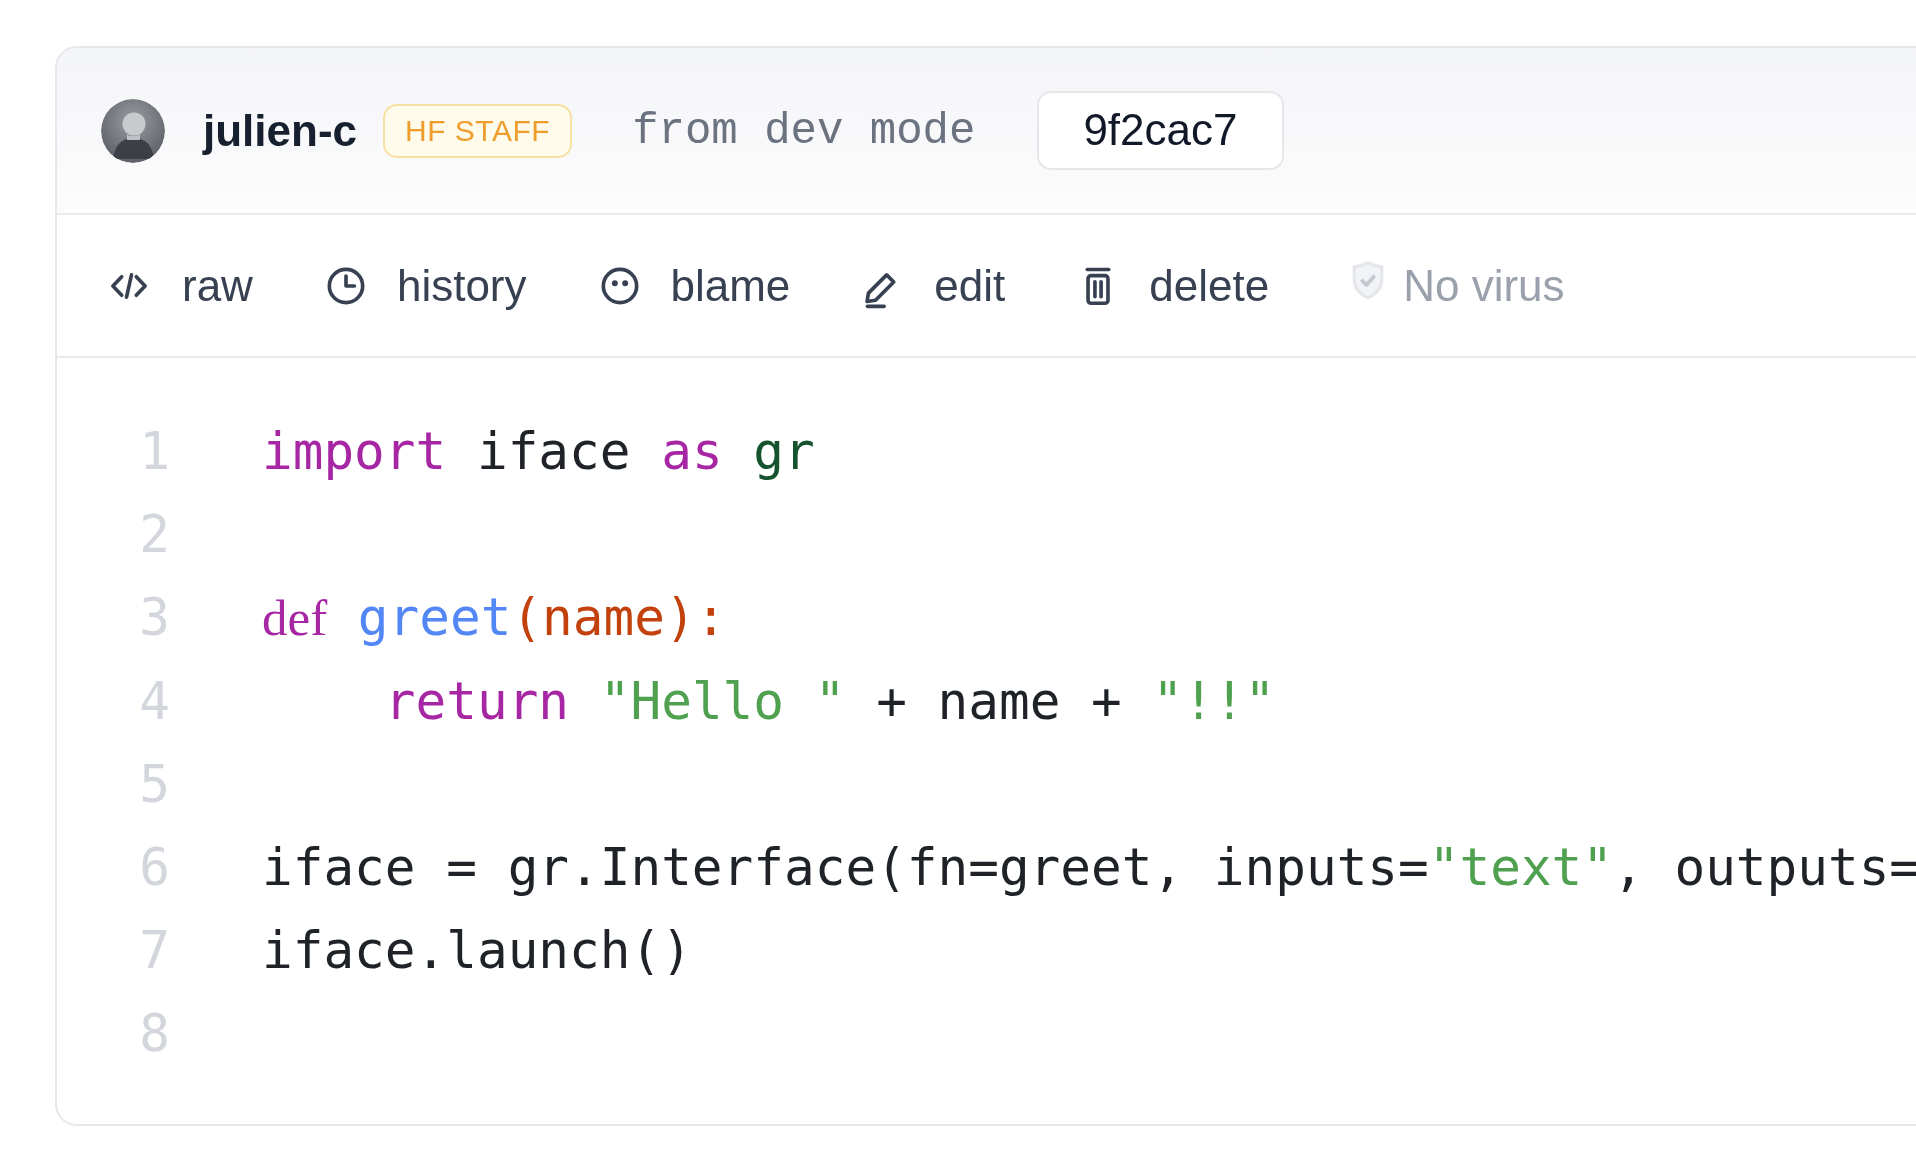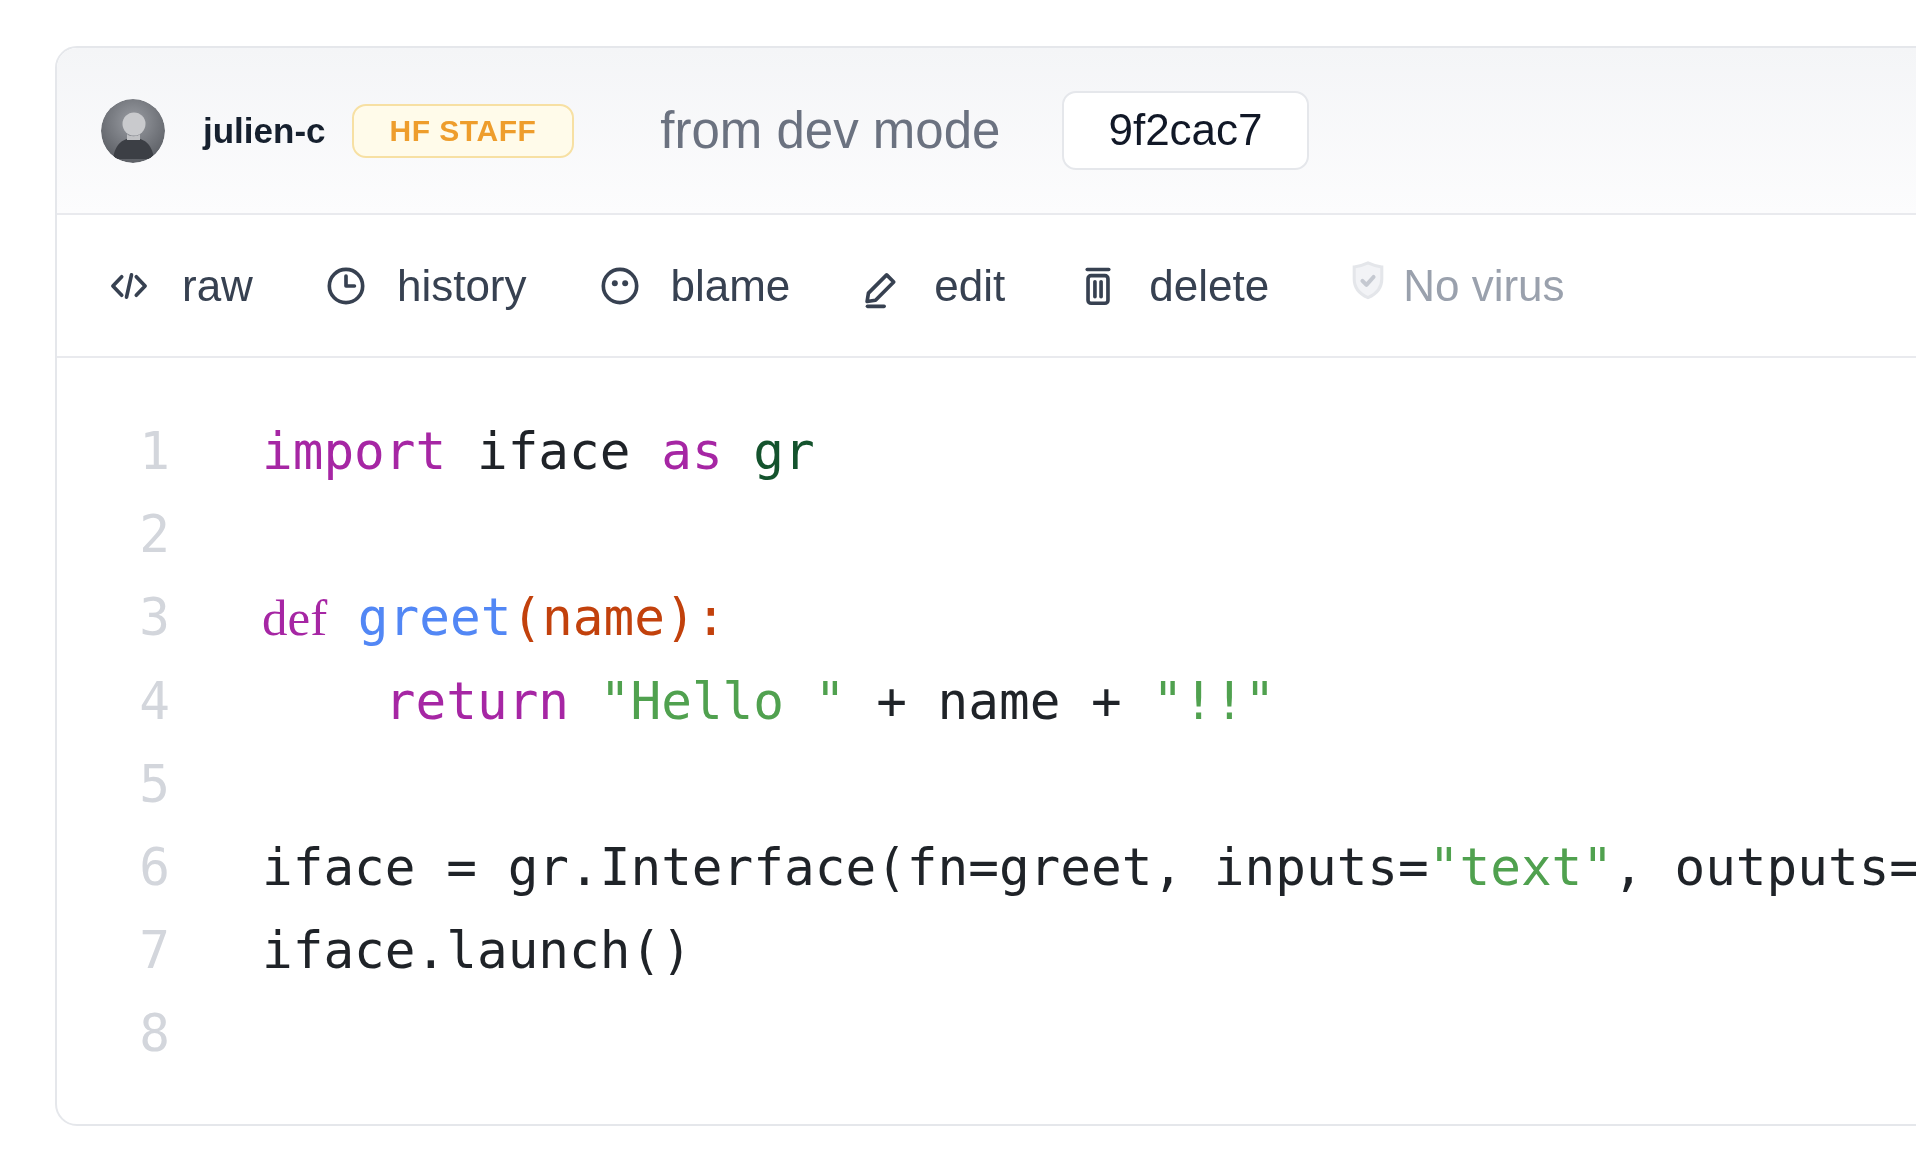--- a/index.html
+++ b/index.html
@@ -35,41 +35,41 @@
   }
   .avatar {
     width: 64px; height: 64px;
     border-radius: 50%;
     overflow: hidden;
     flex-shrink: 0;
     cursor: pointer;
   }
   .username {
     margin-left: 38px;
-    font-size: 35px;
+    font-size: 44px;
     font-weight: 600;
     color: #16202e;
     cursor: pointer;
   }
   .staff-badge {
     margin-left: 26px;
     font-size: 30px;
-    font-weight: 700;
+    font-weight: 400;
     letter-spacing: 0.5px;
     color: #ee9d2c;
     background: #fffbea;
     border: 2px solid #f7e0a3;
     border-radius: 14px;
-    padding: 10px 36px;
+    padding: 10px 20px;
     line-height: 1;
   }
   .commit-context {
-    margin-left: 86px;
-    font-family: Liberation Sans, sans-serif;
-    font-size: 51px;
+    margin-left: 60px;
+    font-family: Liberation Mono, monospace;
+    font-size: 44px;
     color: #6b7280;
   }
   .commit-hash {
     margin-left: 62px;
     font-size: 44px;
     color: #111827;
     background: #ffffff;
     border: 2px solid #e5e7eb;
     border-radius: 14px;
     padding: 12px 44px;

